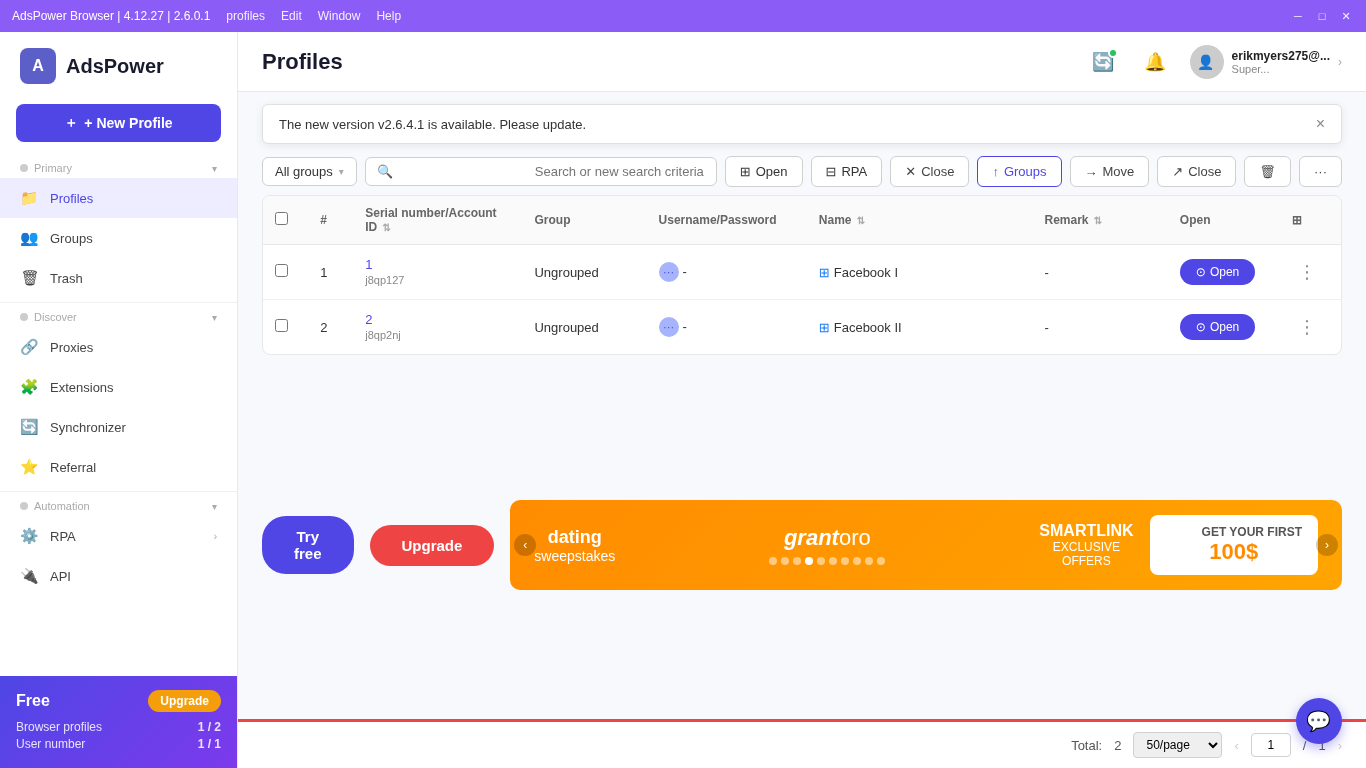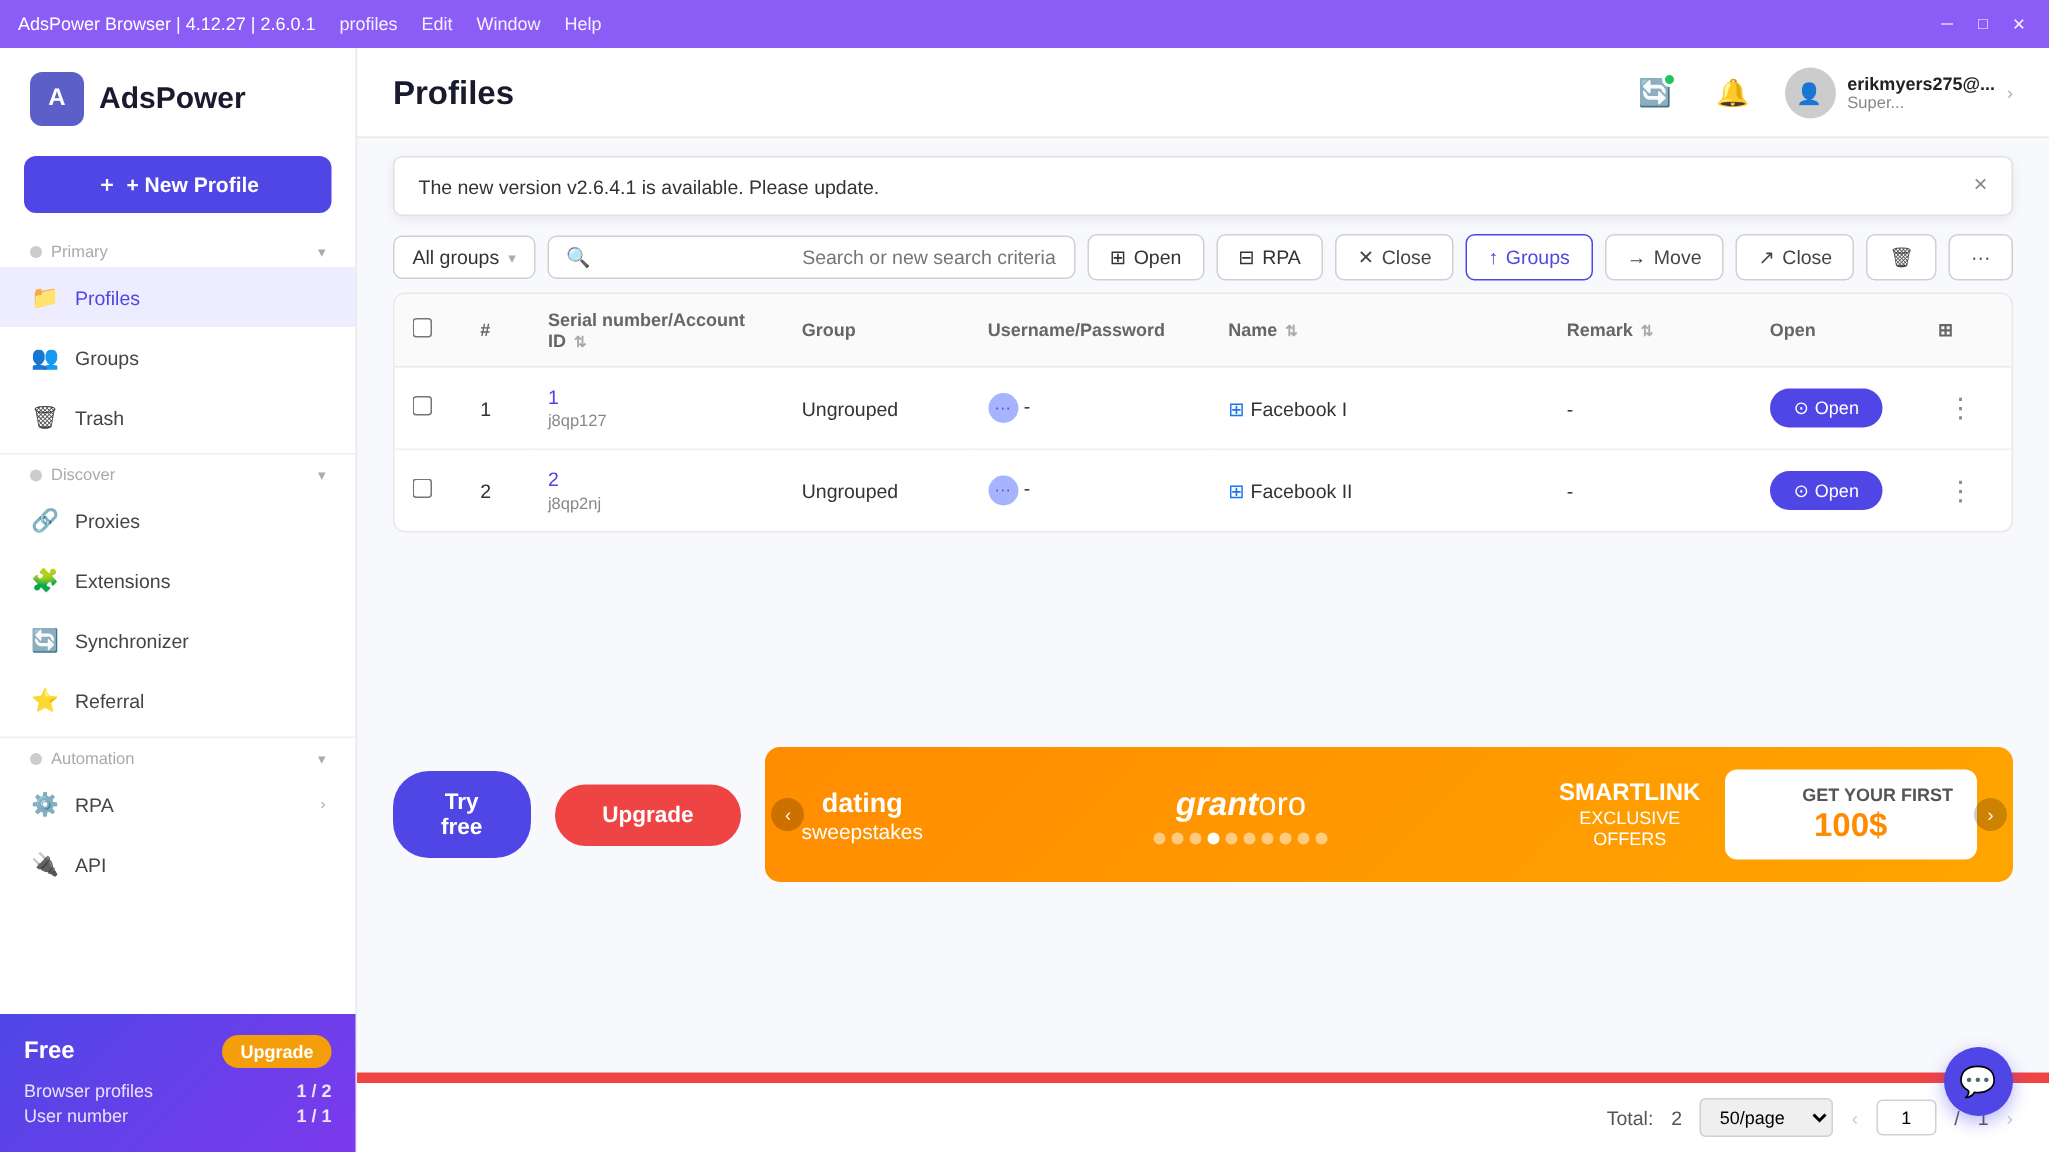--- a/index.html
+++ b/index.html
@@ -359,21 +359,21 @@
     .promo-get-box .amount { font-size: 22px; color: #ff8c00; }
     .promo-dots { display: flex; gap: 4px; justify-content: center; margin-top: 4px; }
     .promo-dot { width: 8px; height: 8px; border-radius: 50%; background: rgba(255,255,255,0.5); }
     .promo-dot.active { background: white; }
     .promo-nav { position: absolute; display: flex; justify-content: space-between; width: 100%; padding: 0 4px; top: 50%; transform: translateY(-50%); }
     .promo-nav-btn { background: rgba(0,0,0,0.2); border: none; color: white; border-radius: 50%; width: 22px; height: 22px; cursor: pointer; font-size: 12px; display: flex; align-items: center; justify-content: center; }
 
     
     .pagination-bar {
       background: white;
-      border-top: 7px solid #ef4444;
+      border-top: 3px solid #ef4444;
       padding: 10px 24px;
       display: flex;
       align-items: center;
       justify-content: flex-end;
       gap: 12px;
       font-size: 13px;
       color: #555;
     }
     .page-select {
       border: 1px solid #d0d0d0;

